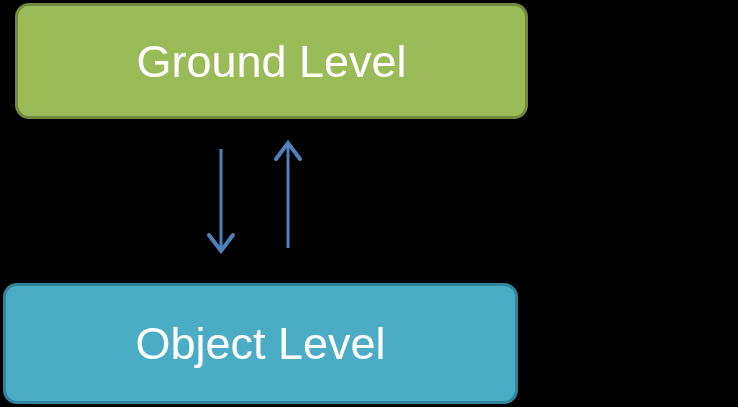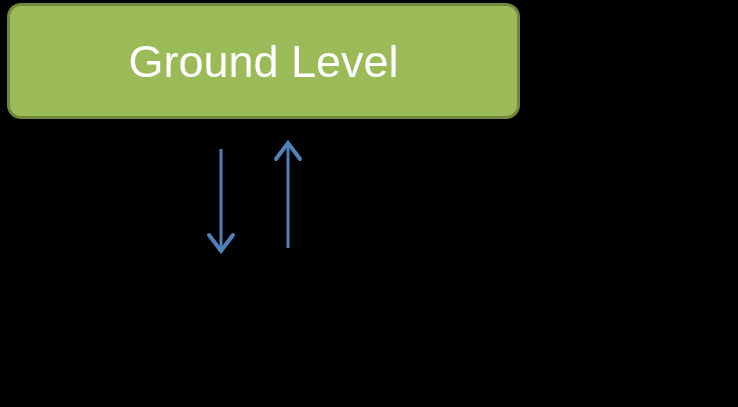--- a/index.html
+++ b/index.html
@@ -20,21 +20,21 @@
     border: 3px solid;
     border-radius: 14px;
     display: flex;
     align-items: center;
     justify-content: center;
     font-size: 45px;
     font-weight: 400;
     line-height: 1;
   }
   .node-ground {
-    left: 7px;
+    left: 15px;
     top: 3px;
     width: 513px;
     height: 116px;
   }
   .node-object {
     left: 3px;
     top: 283px;
     width: 515px;
     height: 121px;
   }
@@ -60,14 +60,17 @@
     <g>
       <line x1="221" y1="149" x2="221" y2="249" stroke-width="3" stroke="#4f81bd"></line>
       <polyline points="209,235 221,251 233,235" fill="none" stroke-width="4" stroke-linecap="round" stroke="#4f81bd"></polyline>
     </g>
     <g>
       <line x1="288" y1="146" x2="288" y2="248" stroke-width="3" stroke="#4f81bd"></line>
       <polyline points="276,159 288,143 300,159" fill="none" stroke-width="4" stroke-linecap="round" stroke="#4f81bd"></polyline>
     </g>
   </svg>
 
+  <div class="node node-object" style="background-color: rgb(75, 172, 198); border-color: rgb(49, 133, 155); color: rgb(255, 255, 255);">
+    <span>Object Level</span>
+  </div>
 
 </div>
 
 </body></html>

